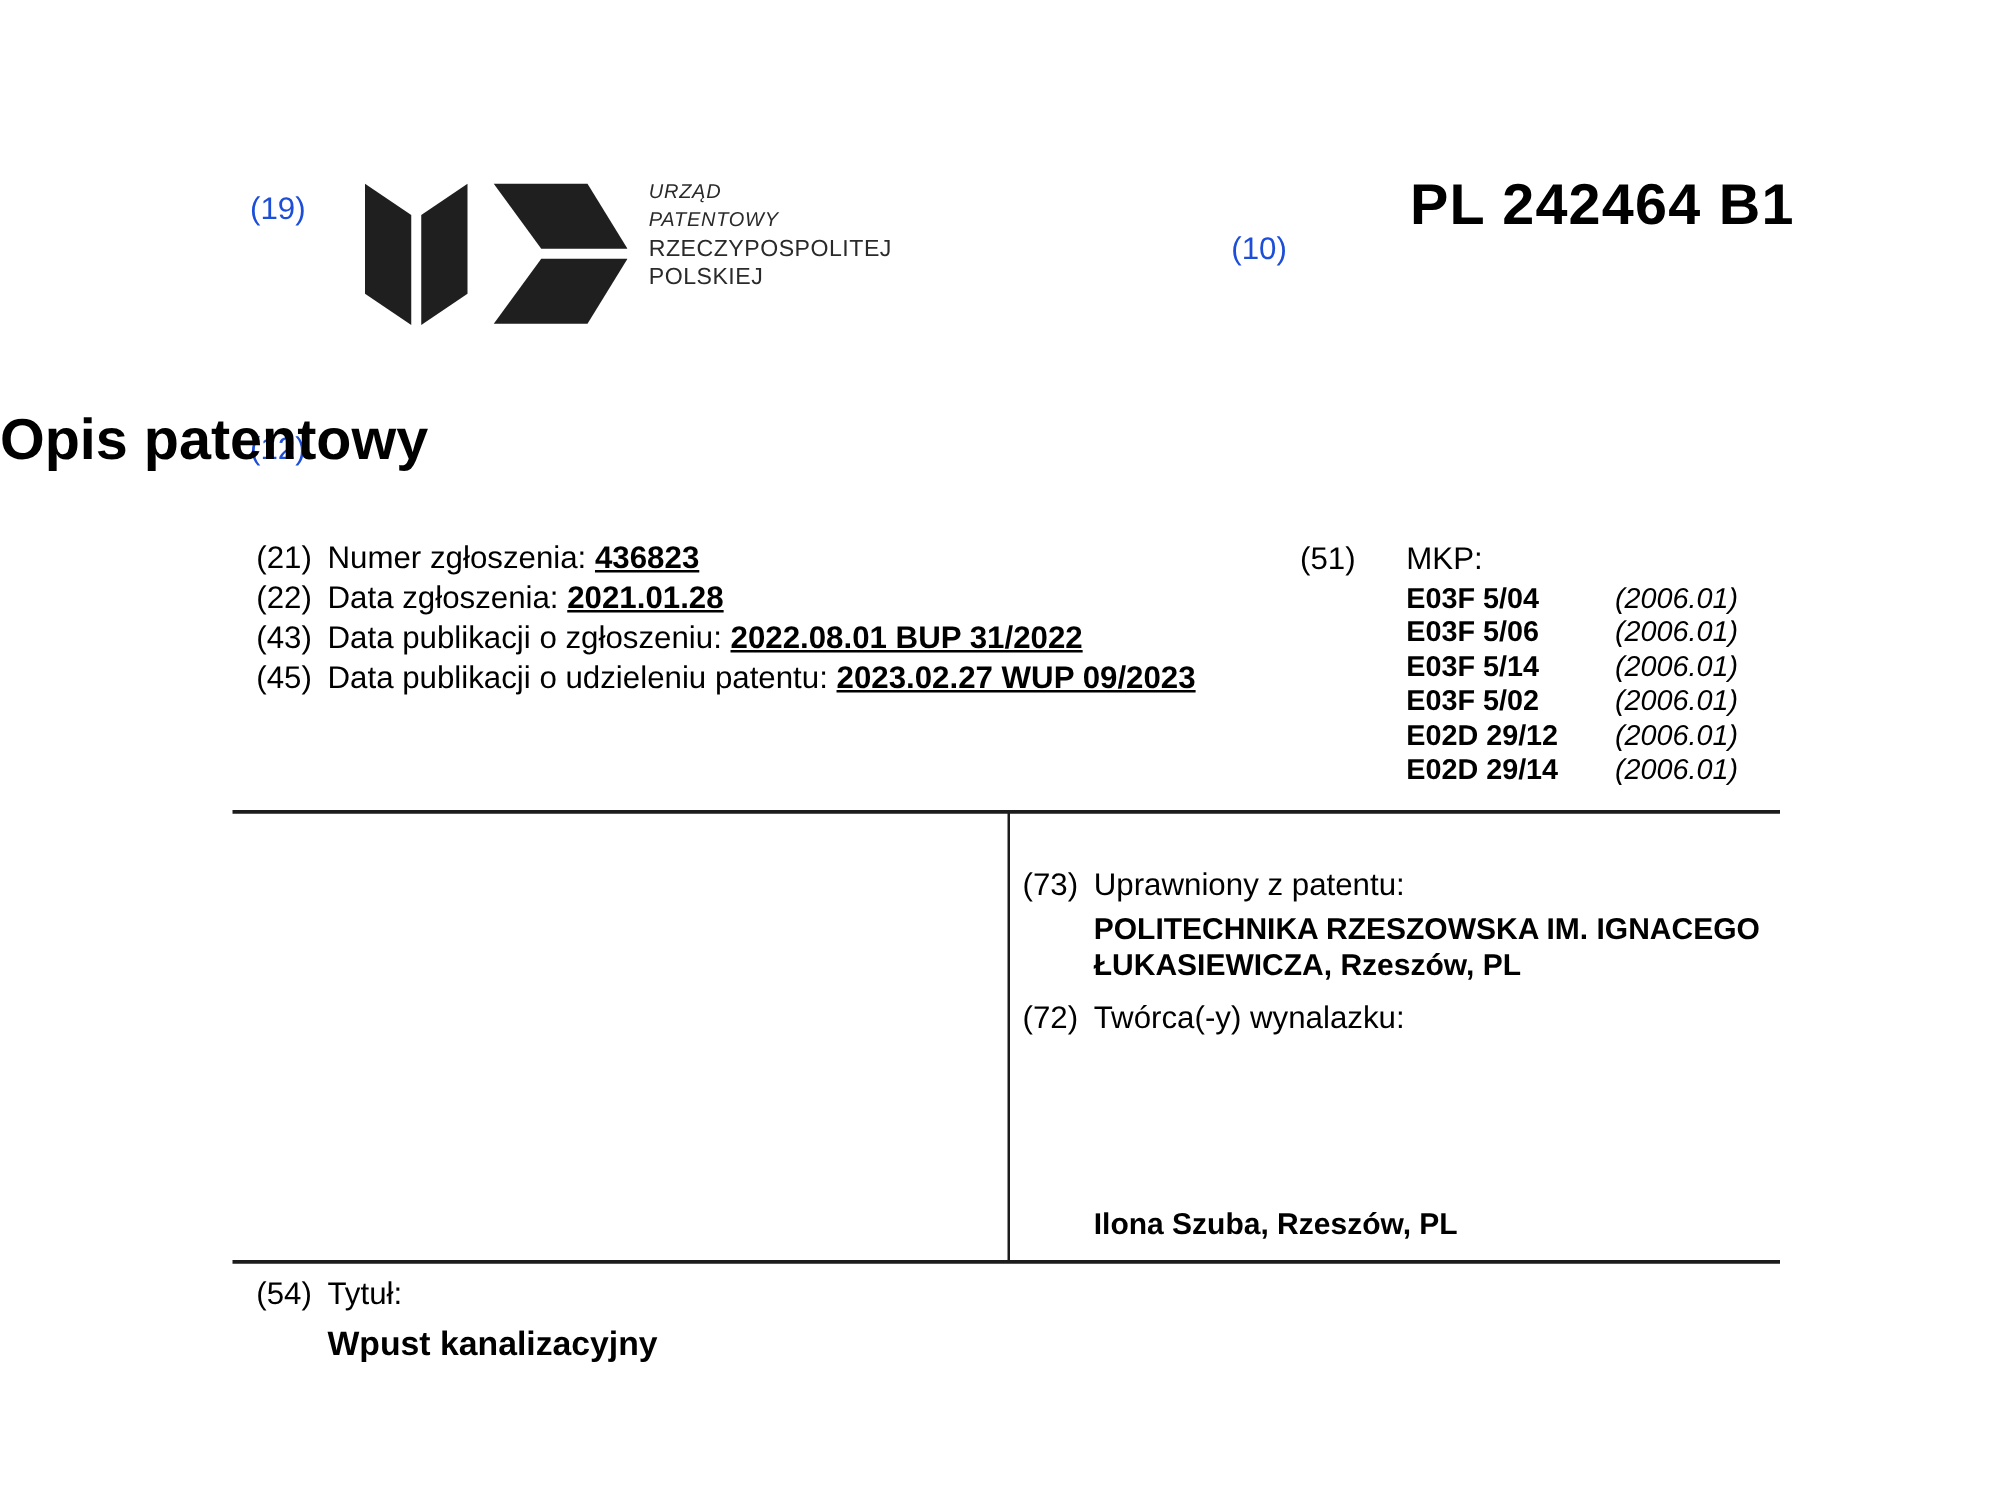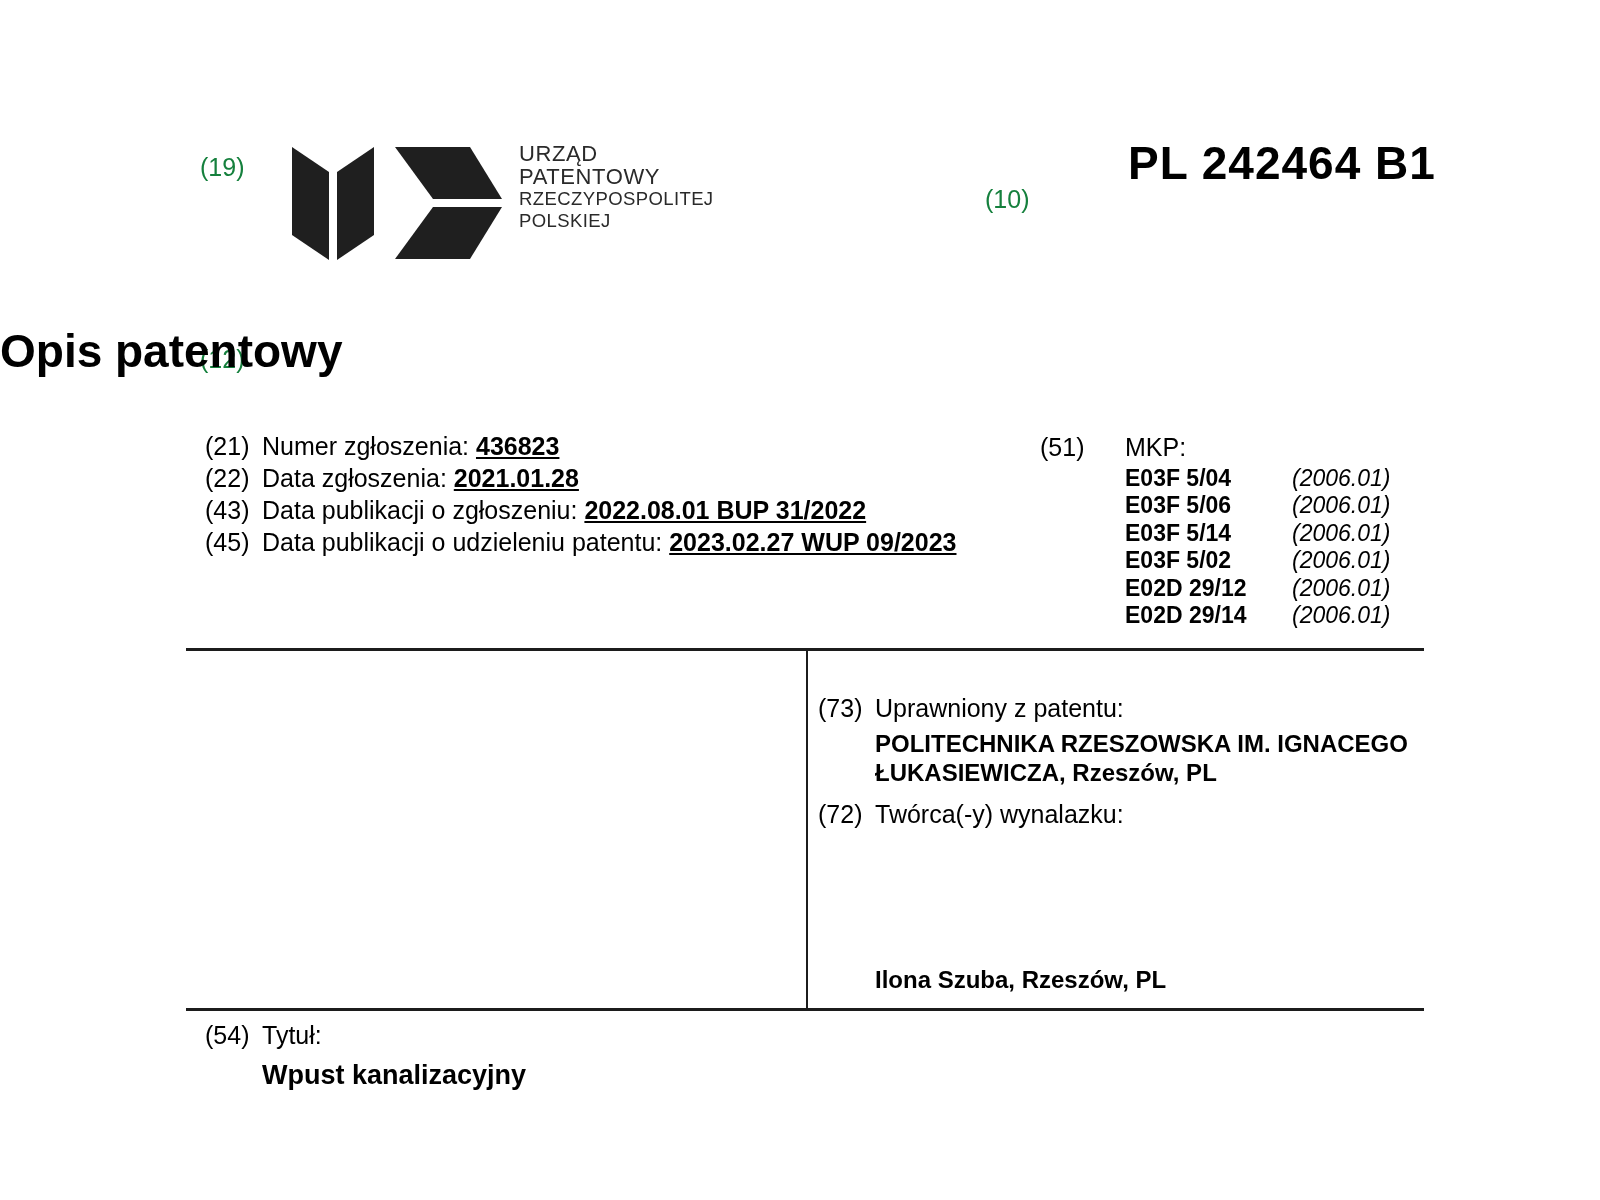--- a/index.html
+++ b/index.html
@@ -2,25 +2,25 @@
 <html lang="pl"><head>
 <meta charset="utf-8">
 <style>
   html,body{margin:0;padding:0;background:#ffffff;}
   .page{
     position:relative;width:1600px;height:1200px;background:#ffffff;
     font-family:"Liberation Sans","DejaVu Sans",sans-serif;color:#000;
     overflow:hidden;
   }
   .abs{position:absolute;}
-  .inid{font-size:25px;color:#15803d;}
+  .inid{font-size:25px;color:#1d4ed8;}
   
   .logo-mark{left:292px;top:144px;}
   .logo-text{left:519px;top:142px;color:#2a2a2a;}
-  .logo-text .big{font-size:22px;line-height:23px;letter-spacing:0.6px;}
+  .logo-text .big{font-size:16px;line-height:23px;letter-spacing:0.6px;font-style:italic;}
   .logo-text .small{font-size:18.5px;line-height:21.5px;letter-spacing:0.4px;}
   .pub-number{left:1128px;top:136px;font-size:46px;font-weight:bold;letter-spacing:1px;}
   .doc-type{left:0;top:324px;width:1328px;font-size:46px;font-weight:bold;}
   
   .biblio{left:205px;top:430px;font-size:25px;}
   .brow{display:flex;line-height:32px;white-space:nowrap;}
   .bcode{flex:0 0 57px;}
   .bval{font-weight:bold;text-decoration:underline;}
   
   .mkp{left:1040px;top:432px;font-size:25px;}

